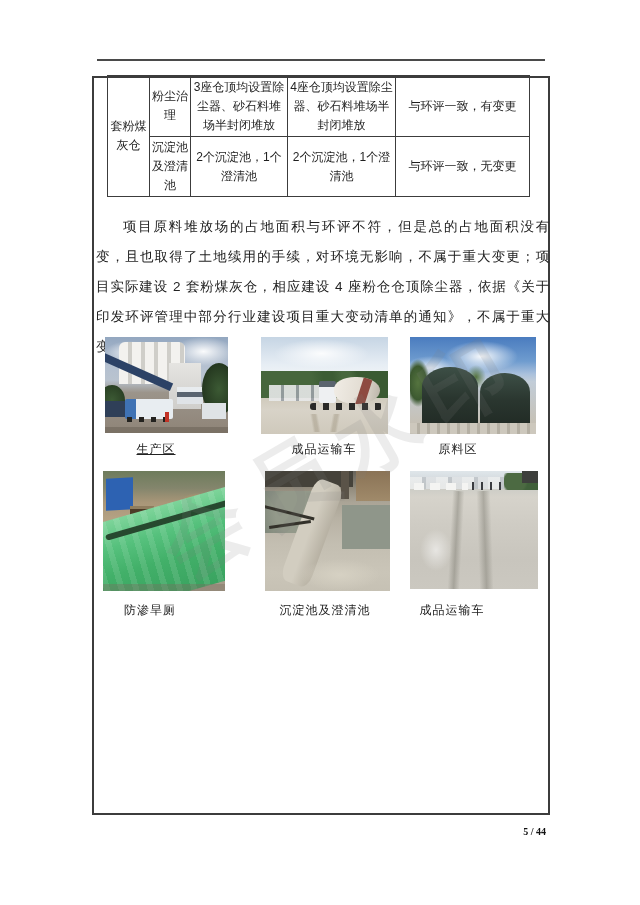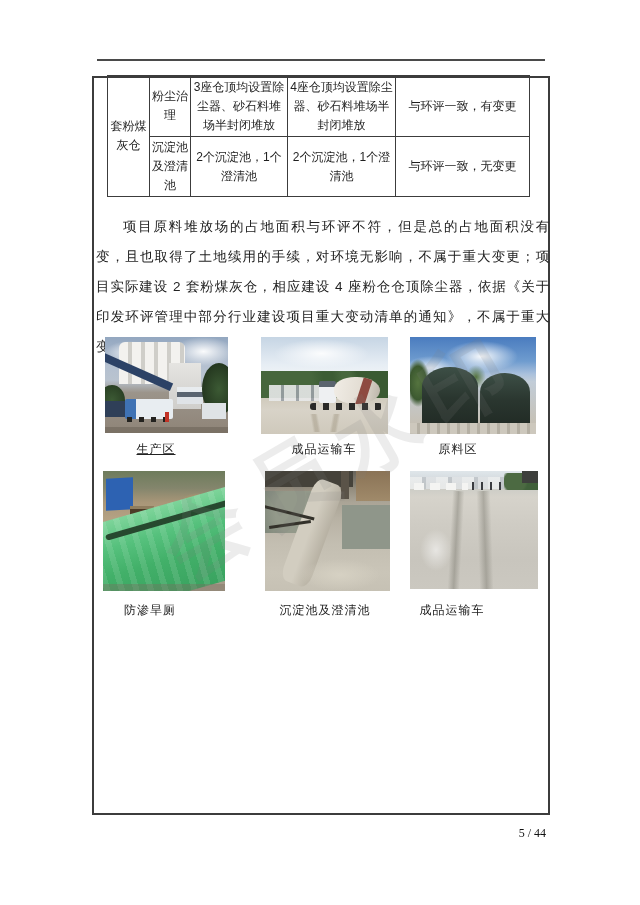--- a/index.html
+++ b/index.html
@@ -146,21 +146,21 @@
   .cap6{left:392px;top:602px;width:120px;}
   
   .watermark{
     position:absolute;left:140px;top:505px;z-index:30;pointer-events:none;white-space:nowrap;
     font-size:84px;font-weight:bold;letter-spacing:16px;color:rgba(125,125,125,0.15);
     transform:rotate(-30deg);transform-origin:0 0;
   }
   
   .page-number{
     position:absolute;left:440px;top:826px;width:106px;text-align:right;
-    font-family:"Liberation Serif","DejaVu Serif",serif;font-size:12px;font-weight:normal;color:#111;
+    font-family:"Liberation Serif","DejaVu Serif",serif;font-size:10px;font-weight:bold;color:#111;
   }
 </style>
 </head>
 <body>
 
 <div class="page">
 
   <div class="header-rule"></div>
 
   <div class="outer-box"></div>

